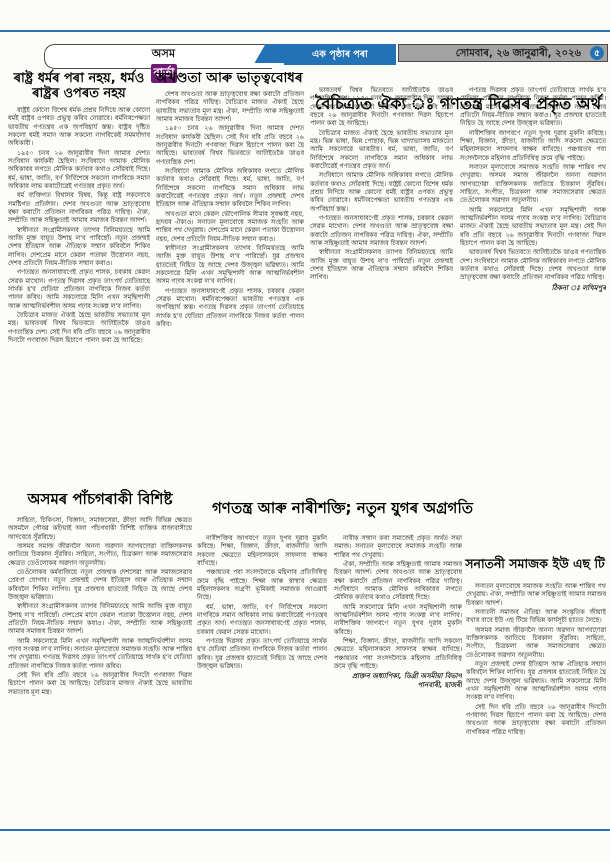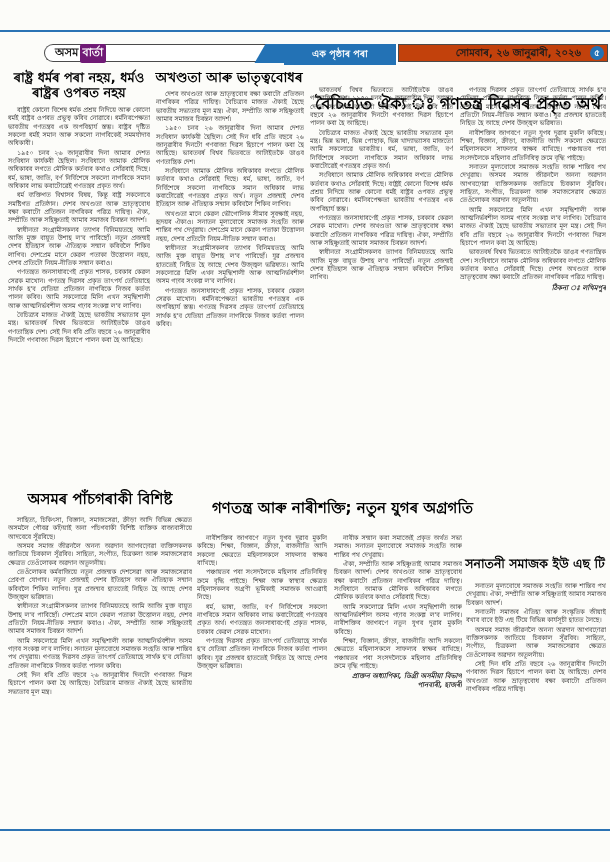--- a/index.html
+++ b/index.html
@@ -1,30 +1,30 @@
 <!DOCTYPE html>
 <html><head>
 <meta charset="utf-8">
 <style>
   html,body{margin:0;padding:0;background:#e9e9e5;}
   .page{position:relative;width:610px;height:862px;background:#fcfcf9;overflow:hidden;
         font-family:"DejaVu Sans",sans-serif;color:#1c1c1c;}
   .abs{position:absolute;}
   .rule{height:2px;background:#2b73b4;left:0;width:610px;}
   
-  .mast-pill{left:44px;top:44px;width:228px;height:18px;background:#fff;
+  .mast-pill{left:44px;top:44px;width:228px;height:25px;background:#fff;
              border:1px solid #4a4a4a;border-right:none;border-radius:10px 0 0 10px;
-             display:flex;align-items:center;padding-left:10px;box-sizing:border-box;}
+             display:flex;align-items:center;padding-left:10px;box-sizing:border-box;flex-direction:column;}
   .mast-black{font-size:11px;font-weight:bold;color:#101010;letter-spacing:.2px;}
   .mast-red{font-size:11px;font-weight:bold;color:#fff;background:#701a75;
             padding:0 3px;border-radius:2px;margin-left:1px;}
   .skew-cap{top:44px;height:19px;background:#2372b5;transform:skewX(-30deg);}
   .kicker-box{left:284px;top:44px;width:112px;height:21px;background:#2372b5;color:#fff;
               font-size:9.5px;font-weight:bold;text-align:center;line-height:19px;}
-  .date-box{left:398px;top:44px;width:210px;height:18px;background:#c2410c;border:1px solid #4a4a4a;
+  .date-box{left:398px;top:44px;width:210px;height:18px;background:#a3a3a3;border:1px solid #4a4a4a;
             box-sizing:border-box;font-size:10px;font-weight:bold;text-align:right;
             line-height:16px;padding-right:26px;padding-left:32px;}
   .page-circle{position:absolute;right:3px;top:1px;width:14px;height:14px;border-radius:50%;
                background:#2372b5;color:#fff;font-size:9px;font-weight:bold;text-align:center;
                line-height:14px;}
   
   .headline{font-weight:bold;color:#000;text-align:center;line-height:1.18;}
   
   .body-col{font-size:6.4px;line-height:1.3;text-align:justify;color:#1d1d1d;overflow:hidden;}
   .body-col p{margin:0 0 1px 0;text-indent:9px;}
@@ -116,18 +116,19 @@
       <div>প্ৰাক্তন অধ্যাপিকা, ডিগ্ৰী অসমীয়া বিভাগ</div>
       <div>পানবাৰী, হাজৰী</div>
     </div>
   </div>
 
   <div class="abs headline" style="left:462px;top:557px;width:146px;font-size:12.5px;white-space:nowrap;">সনাতনী সমাজক ইউ এছ টি</div>
   <div class="abs body-col" style="left:466px;top:582px;width:140px;height:246px;">
       <p>সনাতন মূল্যবোধে সমাজক সংহতি আৰু শান্তিৰ পথ দেখুৱায়। ঐক্য, সম্প্ৰীতি আৰু সহিষ্ণুতাই আমাৰ সমাজৰ চিৰন্তন আদৰ্শ।</p>
       <p>সনাতনী সমাজৰ ঐতিহ্য আৰু সংস্কৃতিক জীয়াই ৰখাৰ বাবে ইউ এছ টিয়ে বিভিন্ন কাৰ্যসূচী হাতত লৈছে।</p>
       <p>অসমৰ সমাজ জীৱনলৈ অনন্য অৱদান আগবঢ়োৱা ব্যক্তিসকলক জাতিয়ে চিৰকাল সুঁৱৰিব। সাহিত্য, সংগীত, চিত্ৰকলা আৰু সমাজসেৱাৰ ক্ষেত্ৰত তেওঁলোকৰ অৱদান অতুলনীয়।</p>
+      <p>নতুন প্ৰজন্মই দেশৰ ইতিহাস আৰু ঐতিহ্যক সন্মান কৰিবলৈ শিকিব লাগিব। যুৱ প্ৰজন্মৰ হাততেই নিহিত হৈ আছে দেশৰ উজ্জ্বল ভৱিষ্যত। আমি সকলোৱে মিলি এখন সমৃদ্ধিশালী আৰু আত্মনিৰ্ভৰশীল অসম গঢ়াৰ সংকল্প ল'ব লাগিব।</p>
       <p>সেই দিন ধৰি প্ৰতি বছৰে ২৬ জানুৱাৰীৰ দিনটো গণৰাজ্য দিৱস হিচাপে পালন কৰা হৈ আহিছে। দেশৰ অখণ্ডতা আৰু ভ্ৰাতৃত্ববোধ ৰক্ষা কৰাটো প্ৰতিজন নাগৰিকৰ পৱিত্ৰ দায়িত্ব।</p>
     </div>
 
   <div class="abs rule" style="top:829px;"></div>
 
 </div>
 
 </body></html>

